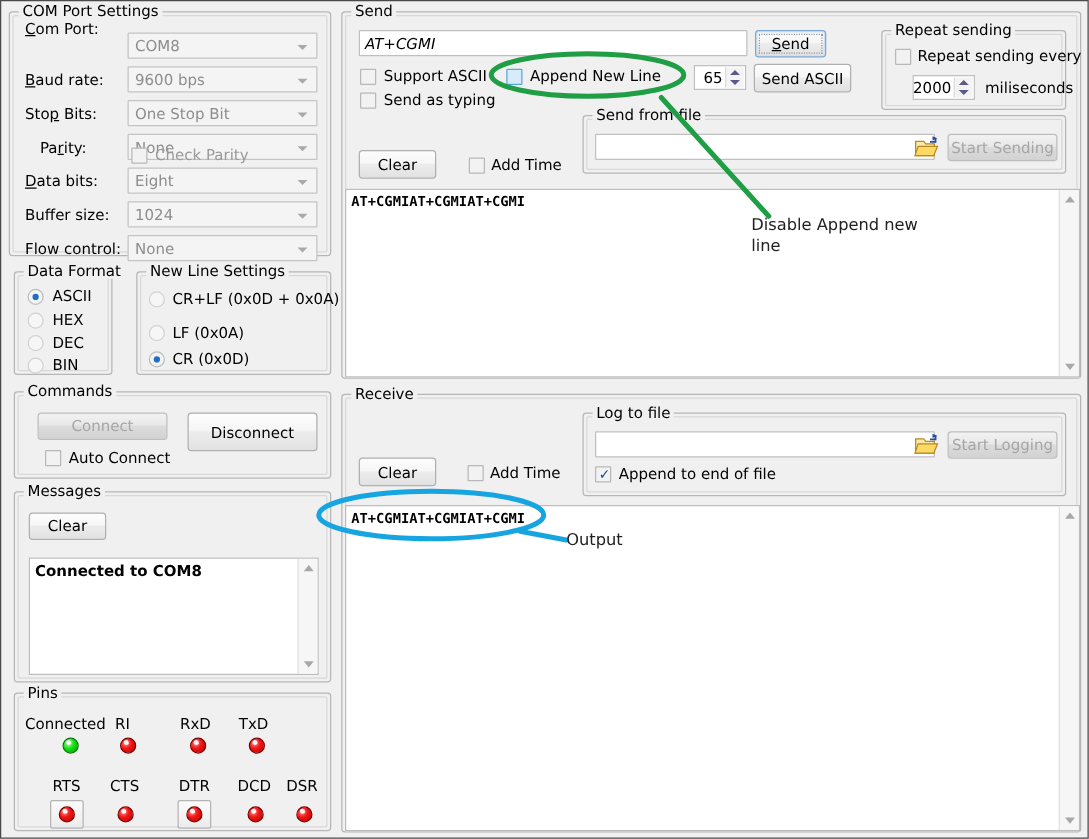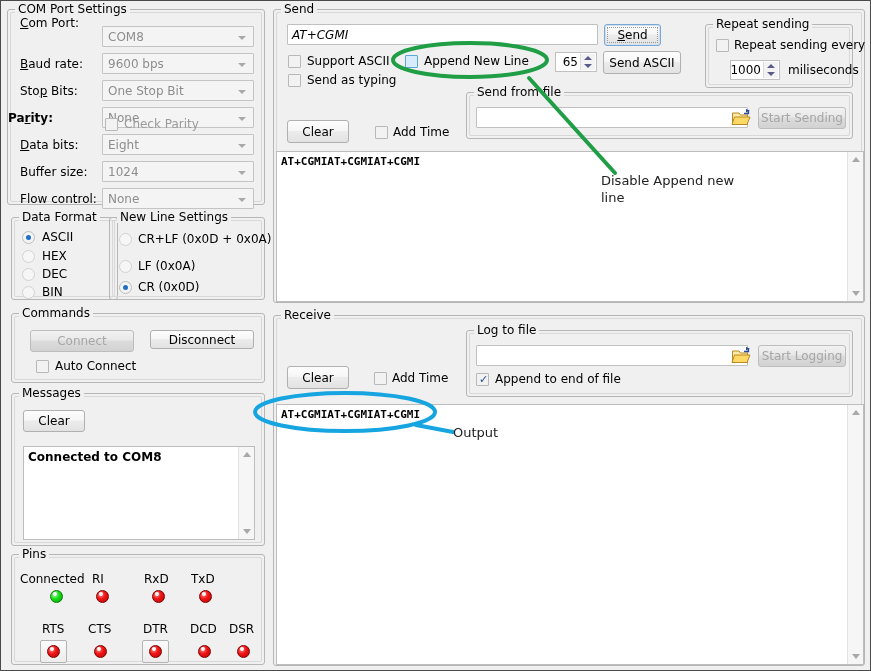--- a/index.html
+++ b/index.html
@@ -129,21 +129,21 @@
       <span class="ctext">9600 bps</span>
       <span class="carr"></span>
     </div>
 
     <span class="lbl" style="left:12px;top:74px;">Sto<u>p</u> Bits:</span>
     <div class="combo" style="left:94px;top:70px;width:152px;">
       <span class="ctext">One Stop Bit</span>
       <span class="carr"></span>
     </div>
 
-    <span class="lbl" style="left:0;top:101px;font-weight:bold;">Pa<u>r</u>ity:</span>
+    <span class="lbl" style="left:24px;top:101px;">Pa<u>r</u>ity:</span>
     <div class="combo" style="left:94px;top:97px;width:152px;">
       <span class="ctext">None</span>
       <span class="carr"></span>
     </div>
 
     <div class="cbx" style="left:97px;top:108px;"></div>
     <span class="cbtext dim" style="left:116px;top:107px;">Check Parity</span>
 
     <span class="lbl" style="left:12px;top:128px;"><u>D</u>ata bits:</span>
     <div class="combo" style="left:94px;top:124px;width:152px;">
@@ -157,21 +157,21 @@
       <span class="carr"></span>
     </div>
 
     <span class="lbl" style="left:12px;top:182px;">Flow control:</span>
     <div class="combo" style="left:94px;top:178px;width:152px;">
       <span class="ctext">None</span>
       <span class="carr"></span>
     </div>
   </div>
 
-  <div class="gb" style="left:10px;top:216px;width:107px;height:83px;">
+  <div class="gb" style="left:10px;top:216px;width:79px;height:83px;">
     <div class="gb-inner"></div>
     <span class="gb-title">Data Format</span>
 
     <div class="rad on" style="left:10px;top:13px;"></div>
     <span class="cbtext" style="left:30px;top:12px;">ASCII</span>
 
     <div class="rad dim" style="left:10px;top:32px;"></div>
     <span class="cbtext" style="left:30px;top:31px;">HEX</span>
 
     <div class="rad dim" style="left:10px;top:50px;"></div>
@@ -195,21 +195,21 @@
     <span class="cbtext" style="left:28px;top:62px;">CR (0x0D)</span>
   </div>
 
   <div class="gb" style="left:10px;top:312px;width:254px;height:70px;">
     <div class="gb-inner"></div>
     <span class="gb-title">Commands</span>
 
     <div class="btn disabled" style="left:18px;top:16px;width:104px;height:22px;">
       <span class="btxt">Connect</span>
     </div>
-    <div class="btn" style="left:138px;top:16px;width:104px;height:19px;">
+    <div class="btn" style="left:138px;top:16px;width:104px;height:31px;">
       <span class="btxt">Disconnect</span>
     </div>
     <div class="cbx" style="left:24px;top:46px;"></div>
     <span class="cbtext" style="left:43px;top:45px;">Auto Connect</span>
   </div>
 
   <div class="gb" style="left:10px;top:392px;width:254px;height:153px;">
     <div class="gb-inner"></div>
     <span class="gb-title">Messages</span>
 
@@ -311,21 +311,21 @@
     <div class="btn" style="left:329px;top:41px;width:78px;height:23px;">
       <span class="btxt">Send ASCII</span>
     </div>
 
     <div class="gb" style="left:431px;top:14px;width:148px;height:64px;padding-left:12px;">
       <div class="gb-inner"></div>
       <span class="gb-title">Repeat sending</span>
       <div class="cbx" style="left:10px;top:14px;"></div>
       <span class="cbtext" style="left:28px;top:13px;">Repeat sending every</span>
       <div class="spin" style="left:24px;top:35px;width:50px;">
-        <span class="sval">1000</span>
+        <span class="sval">2000</span>
         <span class="sbtns">
           <span class="su"></span>
           <span class="sd"></span>
         </span>
       </div>
       <span class="cbtext" style="left:82px;top:38px;">miliseconds</span>
     </div>
 
     <div class="gb" style="left:192px;top:82px;width:387px;height:47px;padding-left:12px;">
       <div class="gb-inner"></div>

